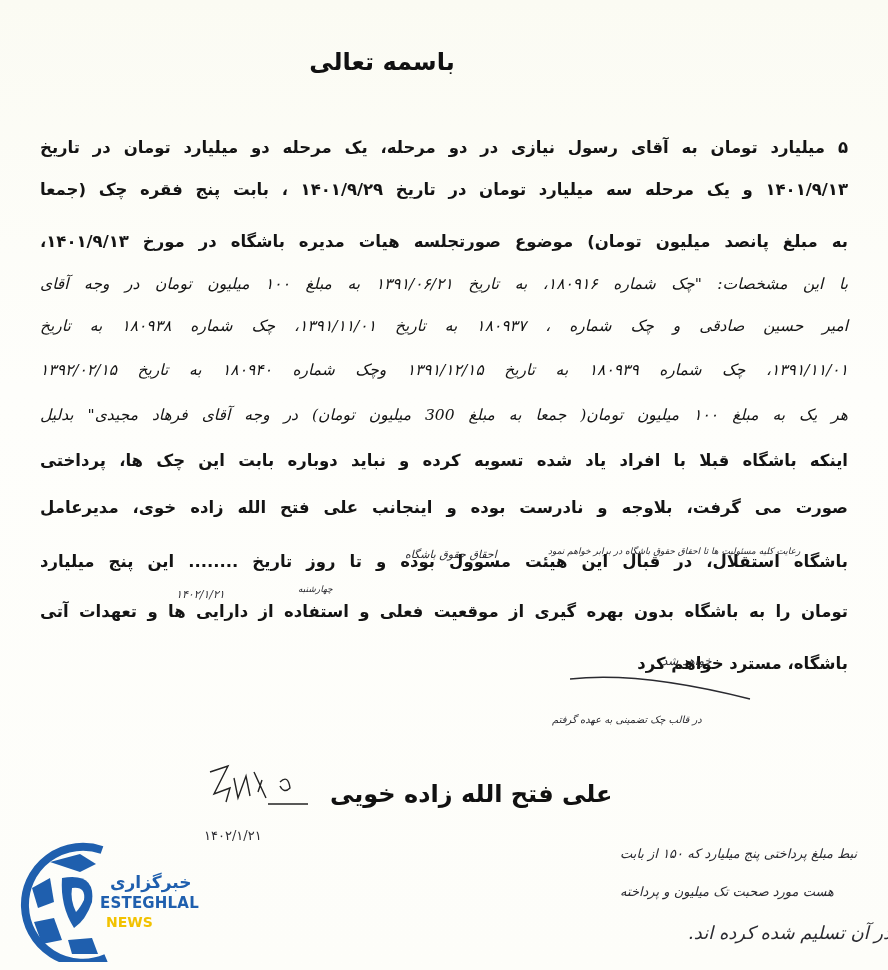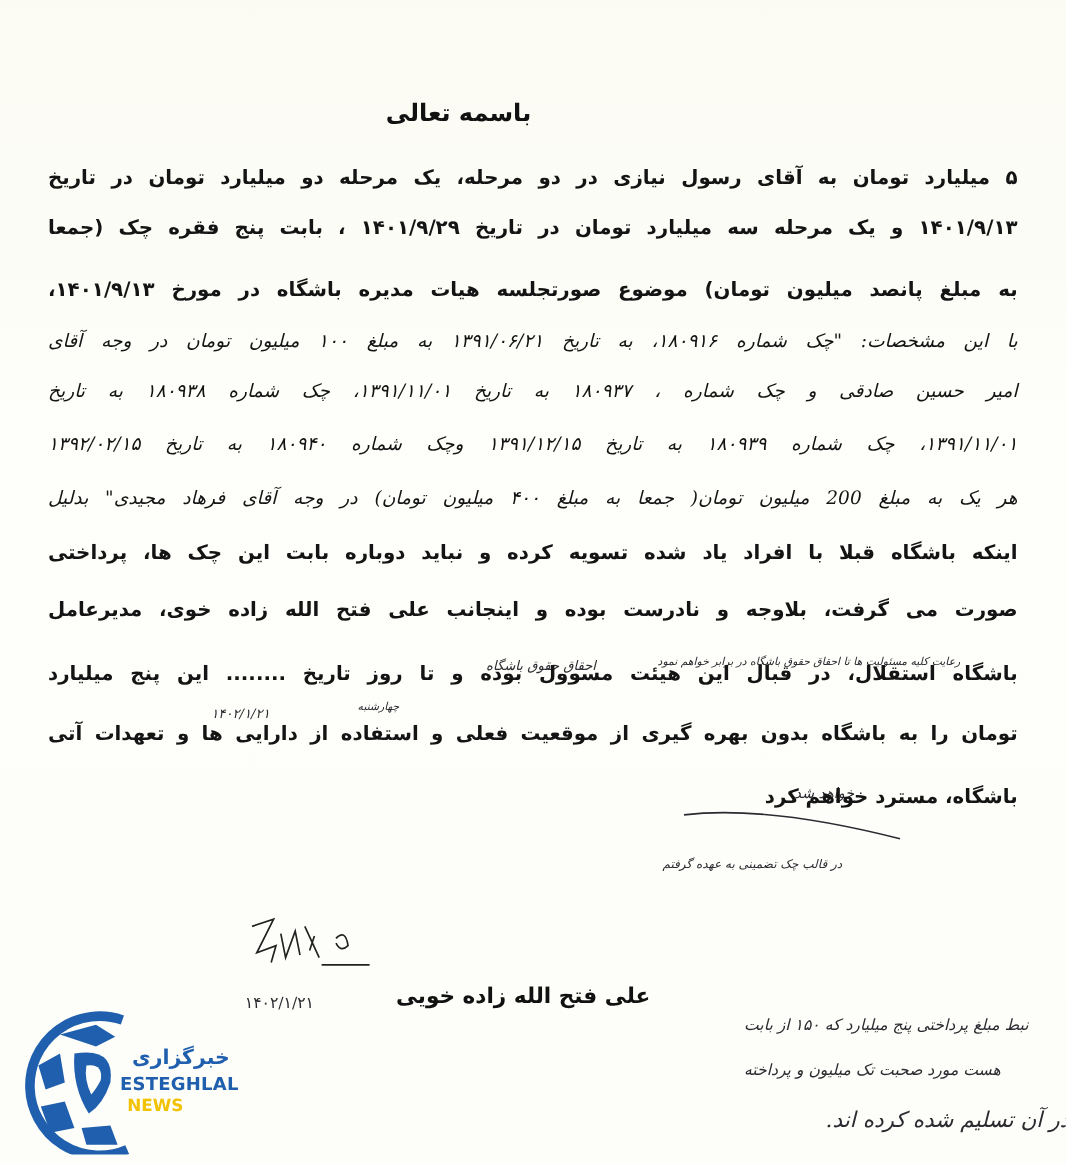--- a/index.html
+++ b/index.html
@@ -21,23 +21,22 @@
       background: linear-gradient(180deg, #fbfbf3 0%, #fefefb 40%, #fdfdf9 100%);
     }
     .title {
       position: absolute;
       top: 48px;
       left: 0;
       width: 764px;
       text-align: center;
       font-family: "DejaVu Sans", sans-serif;
       font-weight: bold;
-      font-size: 20px;
+      font-size: 24px;
       direction: rtl;
-      margin-top: 34px;
     }
     .body-line {
       position: absolute;
       right: 40px;
       left: 40px;
       direction: rtl;
       text-align: justify;
       text-align-last: justify;
       font-family: "DejaVu Sans", sans-serif;
       font-size: 16.5px;
@@ -64,22 +63,21 @@
       white-space: nowrap;
       margin-top: 18px;
     }
     .signature-name {
       position: absolute;
       top: 780px;
       left: 330px;
       direction: rtl;
       font-family: "DejaVu Sans", sans-serif;
       font-weight: bold;
-      font-size: 18px;
-      margin-top: 40px;
+      font-size: 24px;
     }
     .sig-scribble {
       position: absolute;
       top: 758px;
       left: 200px;
     }
     .logo {
       position: absolute;
       left: 10px;
       top: 842px;
@@ -125,21 +123,21 @@
 <div class="page">
 
   <div class="title">باسمه تعالی</div>
 
   <div class="body-line" style="top:136px;">۵ میلیارد تومان به آقای رسول نیازی در دو مرحله، یک مرحله دو میلیارد تومان در تاریخ</div>
   <div class="body-line" style="top:178px;">۱۴۰۱/۹/۱۳ و یک مرحله سه میلیارد تومان در تاریخ ۱۴۰۱/۹/۲۹ ، بابت پنج فقره چک (جمعا</div>
   <div class="body-line" style="top:230px;">به مبلغ پانصد میلیون تومان) موضوع صورتجلسه هیات مدیره باشگاه در مورخ ۱۴۰۱/۹/۱۳،</div>
   <div class="body-line italic" style="top:272px;">با این مشخصات: "چک شماره ۱۸۰۹۱۶، به تاریخ ۱۳۹۱/۰۶/۲۱ به مبلغ ۱۰۰ میلیون تومان در وجه آقای</div>
   <div class="body-line italic" style="top:314px;">امیر حسین صادقی و چک شماره ، ۱۸۰۹۳۷ به تاریخ ۱۳۹۱/۱۱/۰۱، چک شماره ۱۸۰۹۳۸ به تاریخ</div>
   <div class="body-line italic" style="top:358px;">۱۳۹۱/۱۱/۰۱، چک شماره ۱۸۰۹۳۹ به تاریخ ۱۳۹۱/۱۲/۱۵ وچک شماره ۱۸۰۹۴۰ به تاریخ ۱۳۹۲/۰۲/۱۵</div>
-  <div class="body-line italic" style="top:403px;">هر یک به مبلغ 200 میلیون تومان( جمعا به مبلغ ۴۰۰ میلیون تومان) در وجه آقای فرهاد مجیدی" بدلیل</div>
+  <div class="body-line italic" style="top:403px;">هر یک به مبلغ ۱۰۰ میلیون تومان( جمعا به مبلغ 300 میلیون تومان) در وجه آقای فرهاد مجیدی" بدلیل</div>
   <div class="body-line" style="top:449px;">اینکه باشگاه قبلا با افراد یاد شده تسویه کرده و نباید دوباره بابت این چک ها، پرداختی</div>
   <div class="body-line" style="top:496px;">صورت می گرفت، بلاوجه و نادرست بوده و اینجانب علی فتح الله زاده خوی، مدیرعامل</div>
 
   <div class="hand" style="top:528px; left:548px; font-size:9px;">رعایت کلیه مسئولیت ها تا احقاق حقوق باشگاه در برابر خواهم نمود</div>
   <div class="hand" style="top:530px; left:405px; font-size:11px;">احقاق حقوق باشگاه</div>
 
   <div class="body-line" style="top:550px;">باشگاه استقلال، در قبال این هیئت مسوول بوده و تا روز تاریخ ........ این پنج میلیارد</div>
 
   <div class="hand" style="top:570px; left:176px; font-size:11px; direction:ltr;">۱۴۰۲/۱/۲۱</div>
   <div class="hand" style="top:566px; left:298px; font-size:9px;">چهارشنبه</div>

